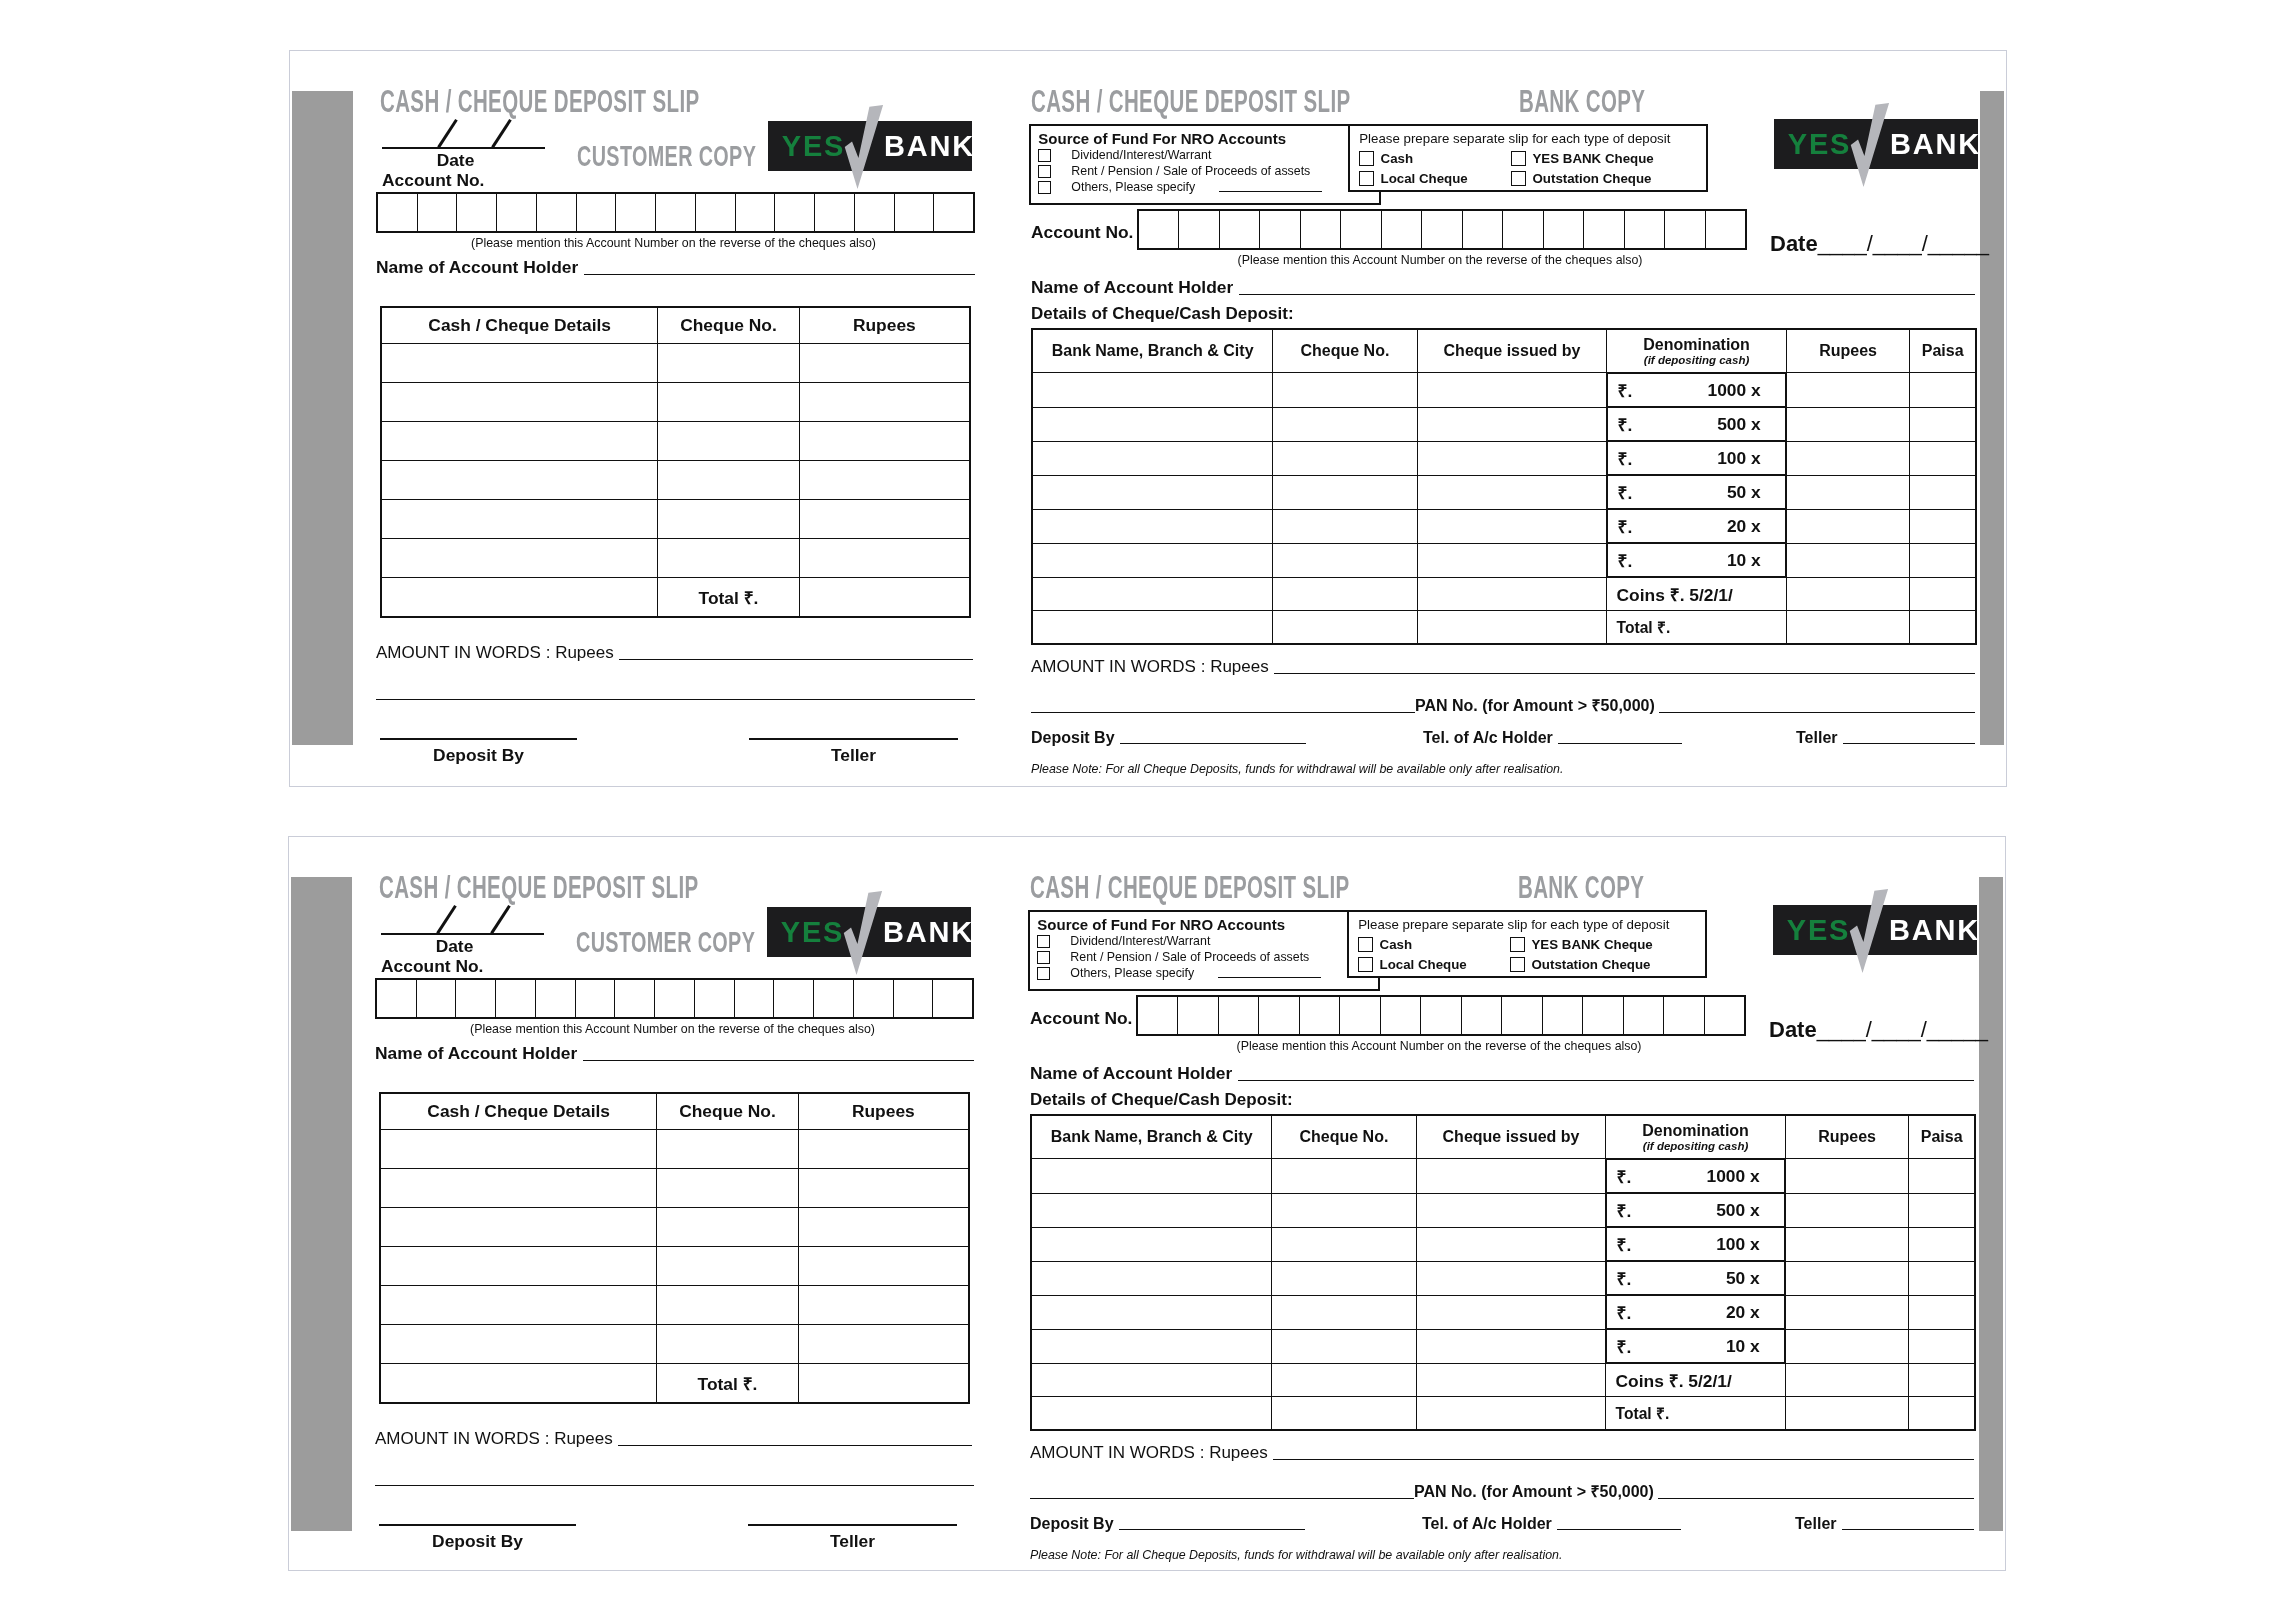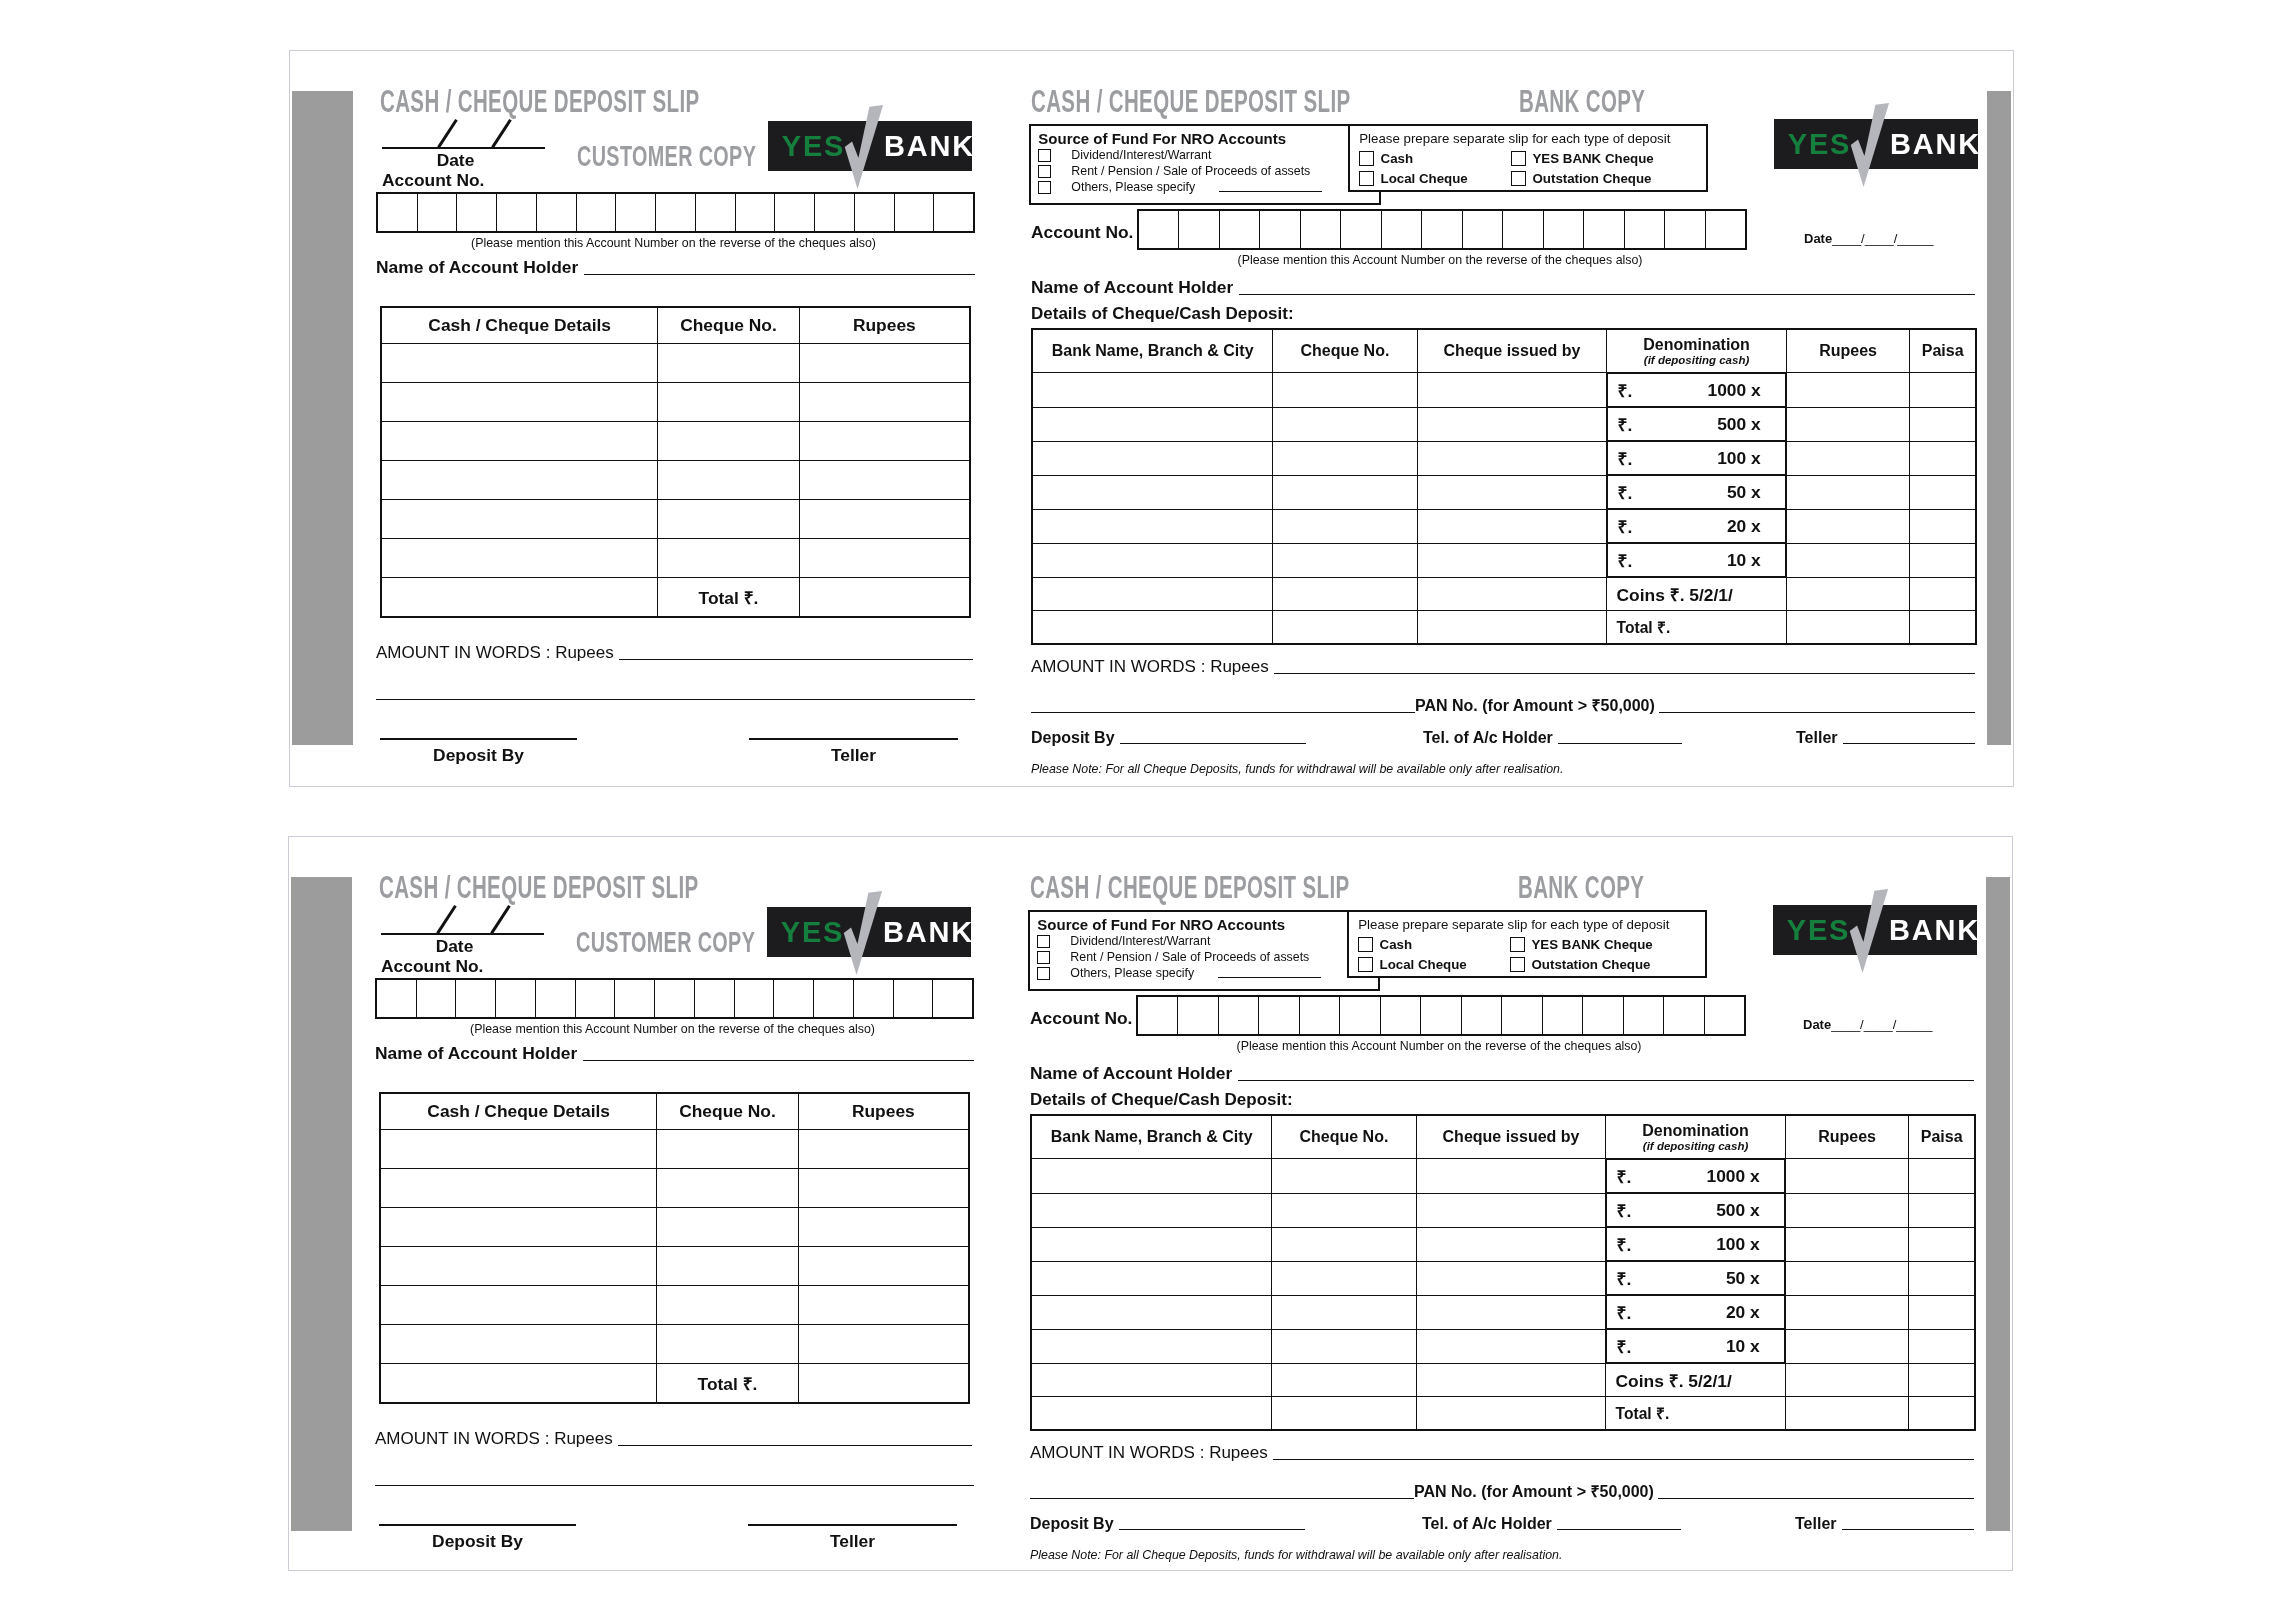--- a/index.html
+++ b/index.html
@@ -1,18 +1,18 @@
 <!DOCTYPE html>
 <html style="font-size:14.7px"><head>
 <meta charset="utf-8">
 <style>
   html,body{margin:0;padding:0;}
   body{width:2296px;height:1623px;background:#ffffff;position:relative;
        font-family:"Liberation Sans",sans-serif;color:#111;}
-  .card{position:absolute;background:#fff;border:1.8px solid #cacdd8;padding-left:7px;}
+  .card{position:absolute;background:#fff;border:1.8px solid #cacdd8;}
   #slip-top{left:289px;top:50px;width:1716px;height:735px;}
   #slip-bottom{left:288px;top:836px;width:1716px;height:733px;}
   .slip-inner{position:absolute;inset:0;}
 
   .strip-l{position:absolute;left:1.8px;top:40px;width:61px;height:654px;background:#9c9c9c;}
   .strip-r{position:absolute;right:1.8px;top:40px;width:24px;height:654px;background:#9c9c9c;}
 
   .gray-title{position:absolute;font-weight:bold;color:#9b9da0;font-size:28.5px;
       transform:scale(.72,1.08);transform-origin:left top;white-space:nowrap;letter-spacing:0.5px;}
   .cust-title{left:90px;top:33px;}
@@ -90,21 +90,21 @@
 
   .type-box{left:1058px;top:73px;width:360px;height:68px;padding:4.6px 9.2px;}
   .type-title{font-size:13.3px;white-space:nowrap;}
   .type-grid{display:grid;grid-template-columns:45% 55%;row-gap:4.6px;margin-top:5.5px;font-weight:bold;}
   .type-opt{display:flex;align-items:center;gap:6.4px;font-size:13.3px;white-space:nowrap;}
   .cb2{width:13px;height:13px;border:1.8px solid #111;flex:0 0 auto;background:#fff;}
 
   .acct-lbl-cust{left:92px;top:119px;}
   .acct-lbl-bank{left:741px;top:171px;}
 
-  .date-line{position:absolute;left:1514px;top:180px;font-size:13px;white-space:nowrap;}
+  .date-line{position:absolute;left:1480px;top:180px;font-size:22px;white-space:nowrap;}
   .date-line b{font-weight:bold;}
 
   .pan-row{position:absolute;left:741px;top:643px;width:944px;display:flex;align-items:flex-end;
            font-size:16px;font-weight:bold;white-space:nowrap;}
   .pan-left{flex:0 0 384px;border-bottom:1.8px solid #111;margin-bottom:2.8px;}
   .pan-right{flex:1;border-bottom:1.8px solid #111;margin:0 0 2.8px 3.7px;}
 
   .dep-row{position:absolute;left:741px;top:678px;width:944px;display:flex;align-items:flex-end;
            font-size:16px;font-weight:bold;white-space:nowrap;}
   .dg{display:flex;align-items:flex-end;}

